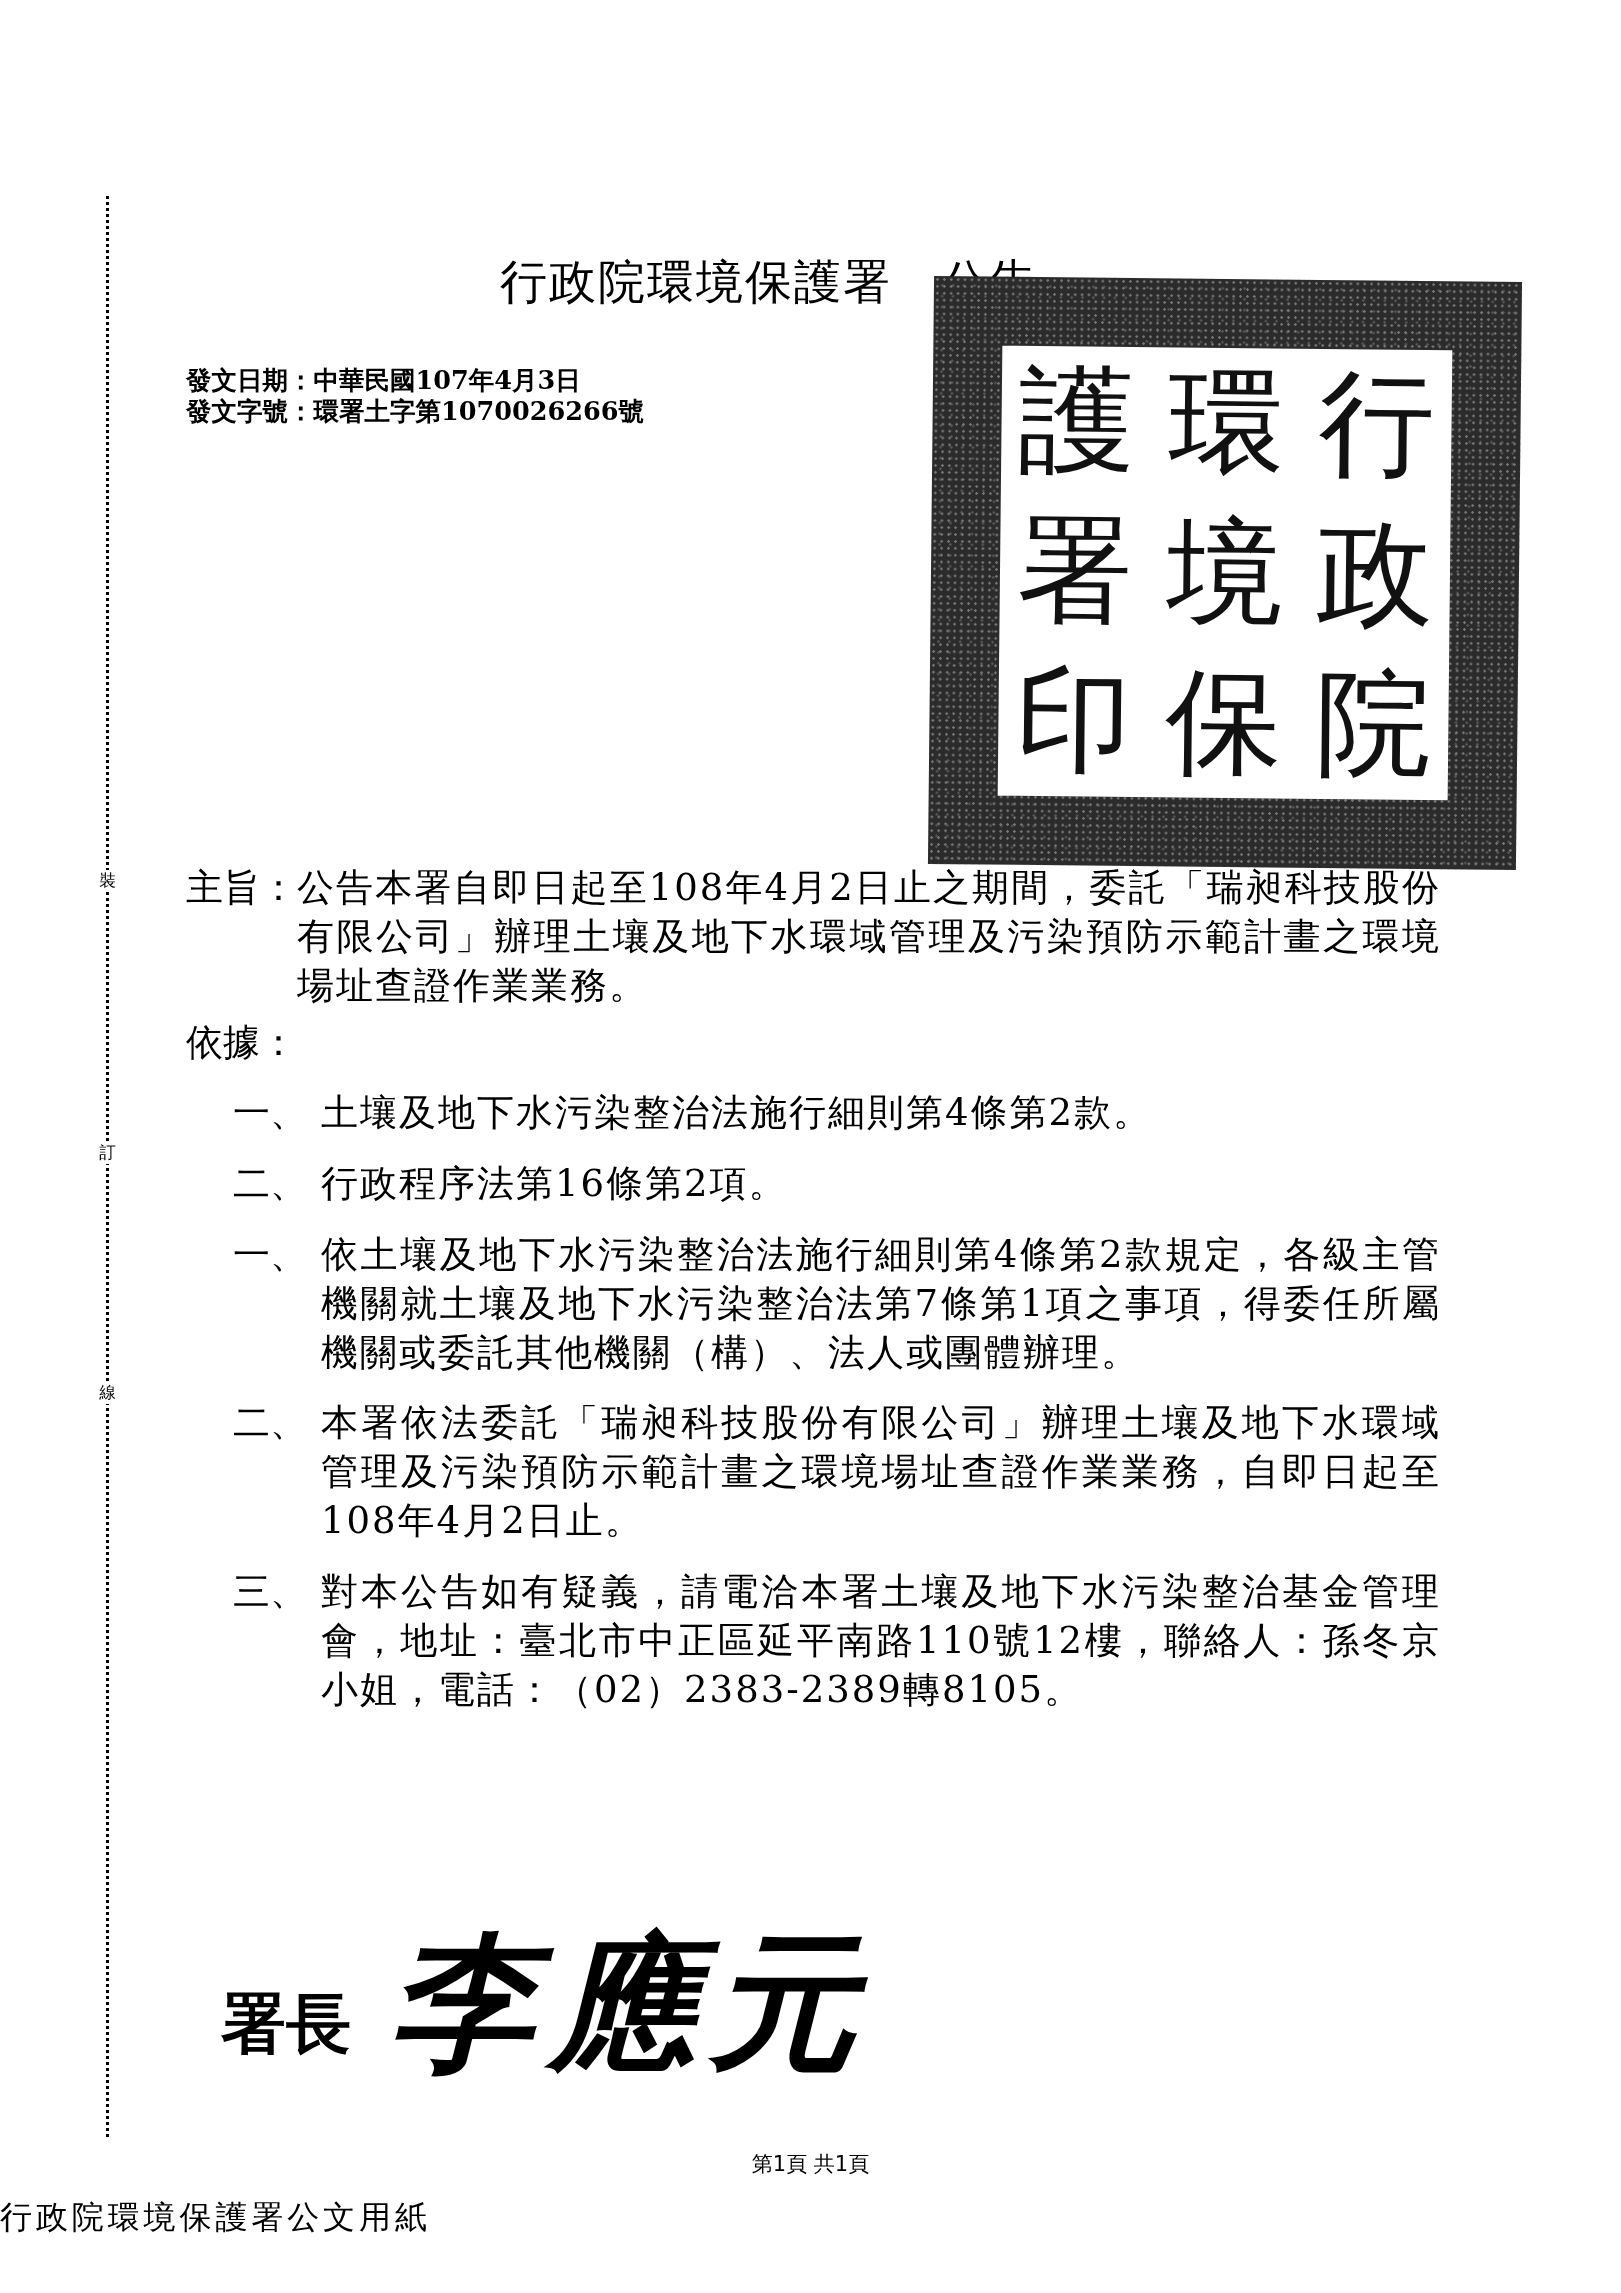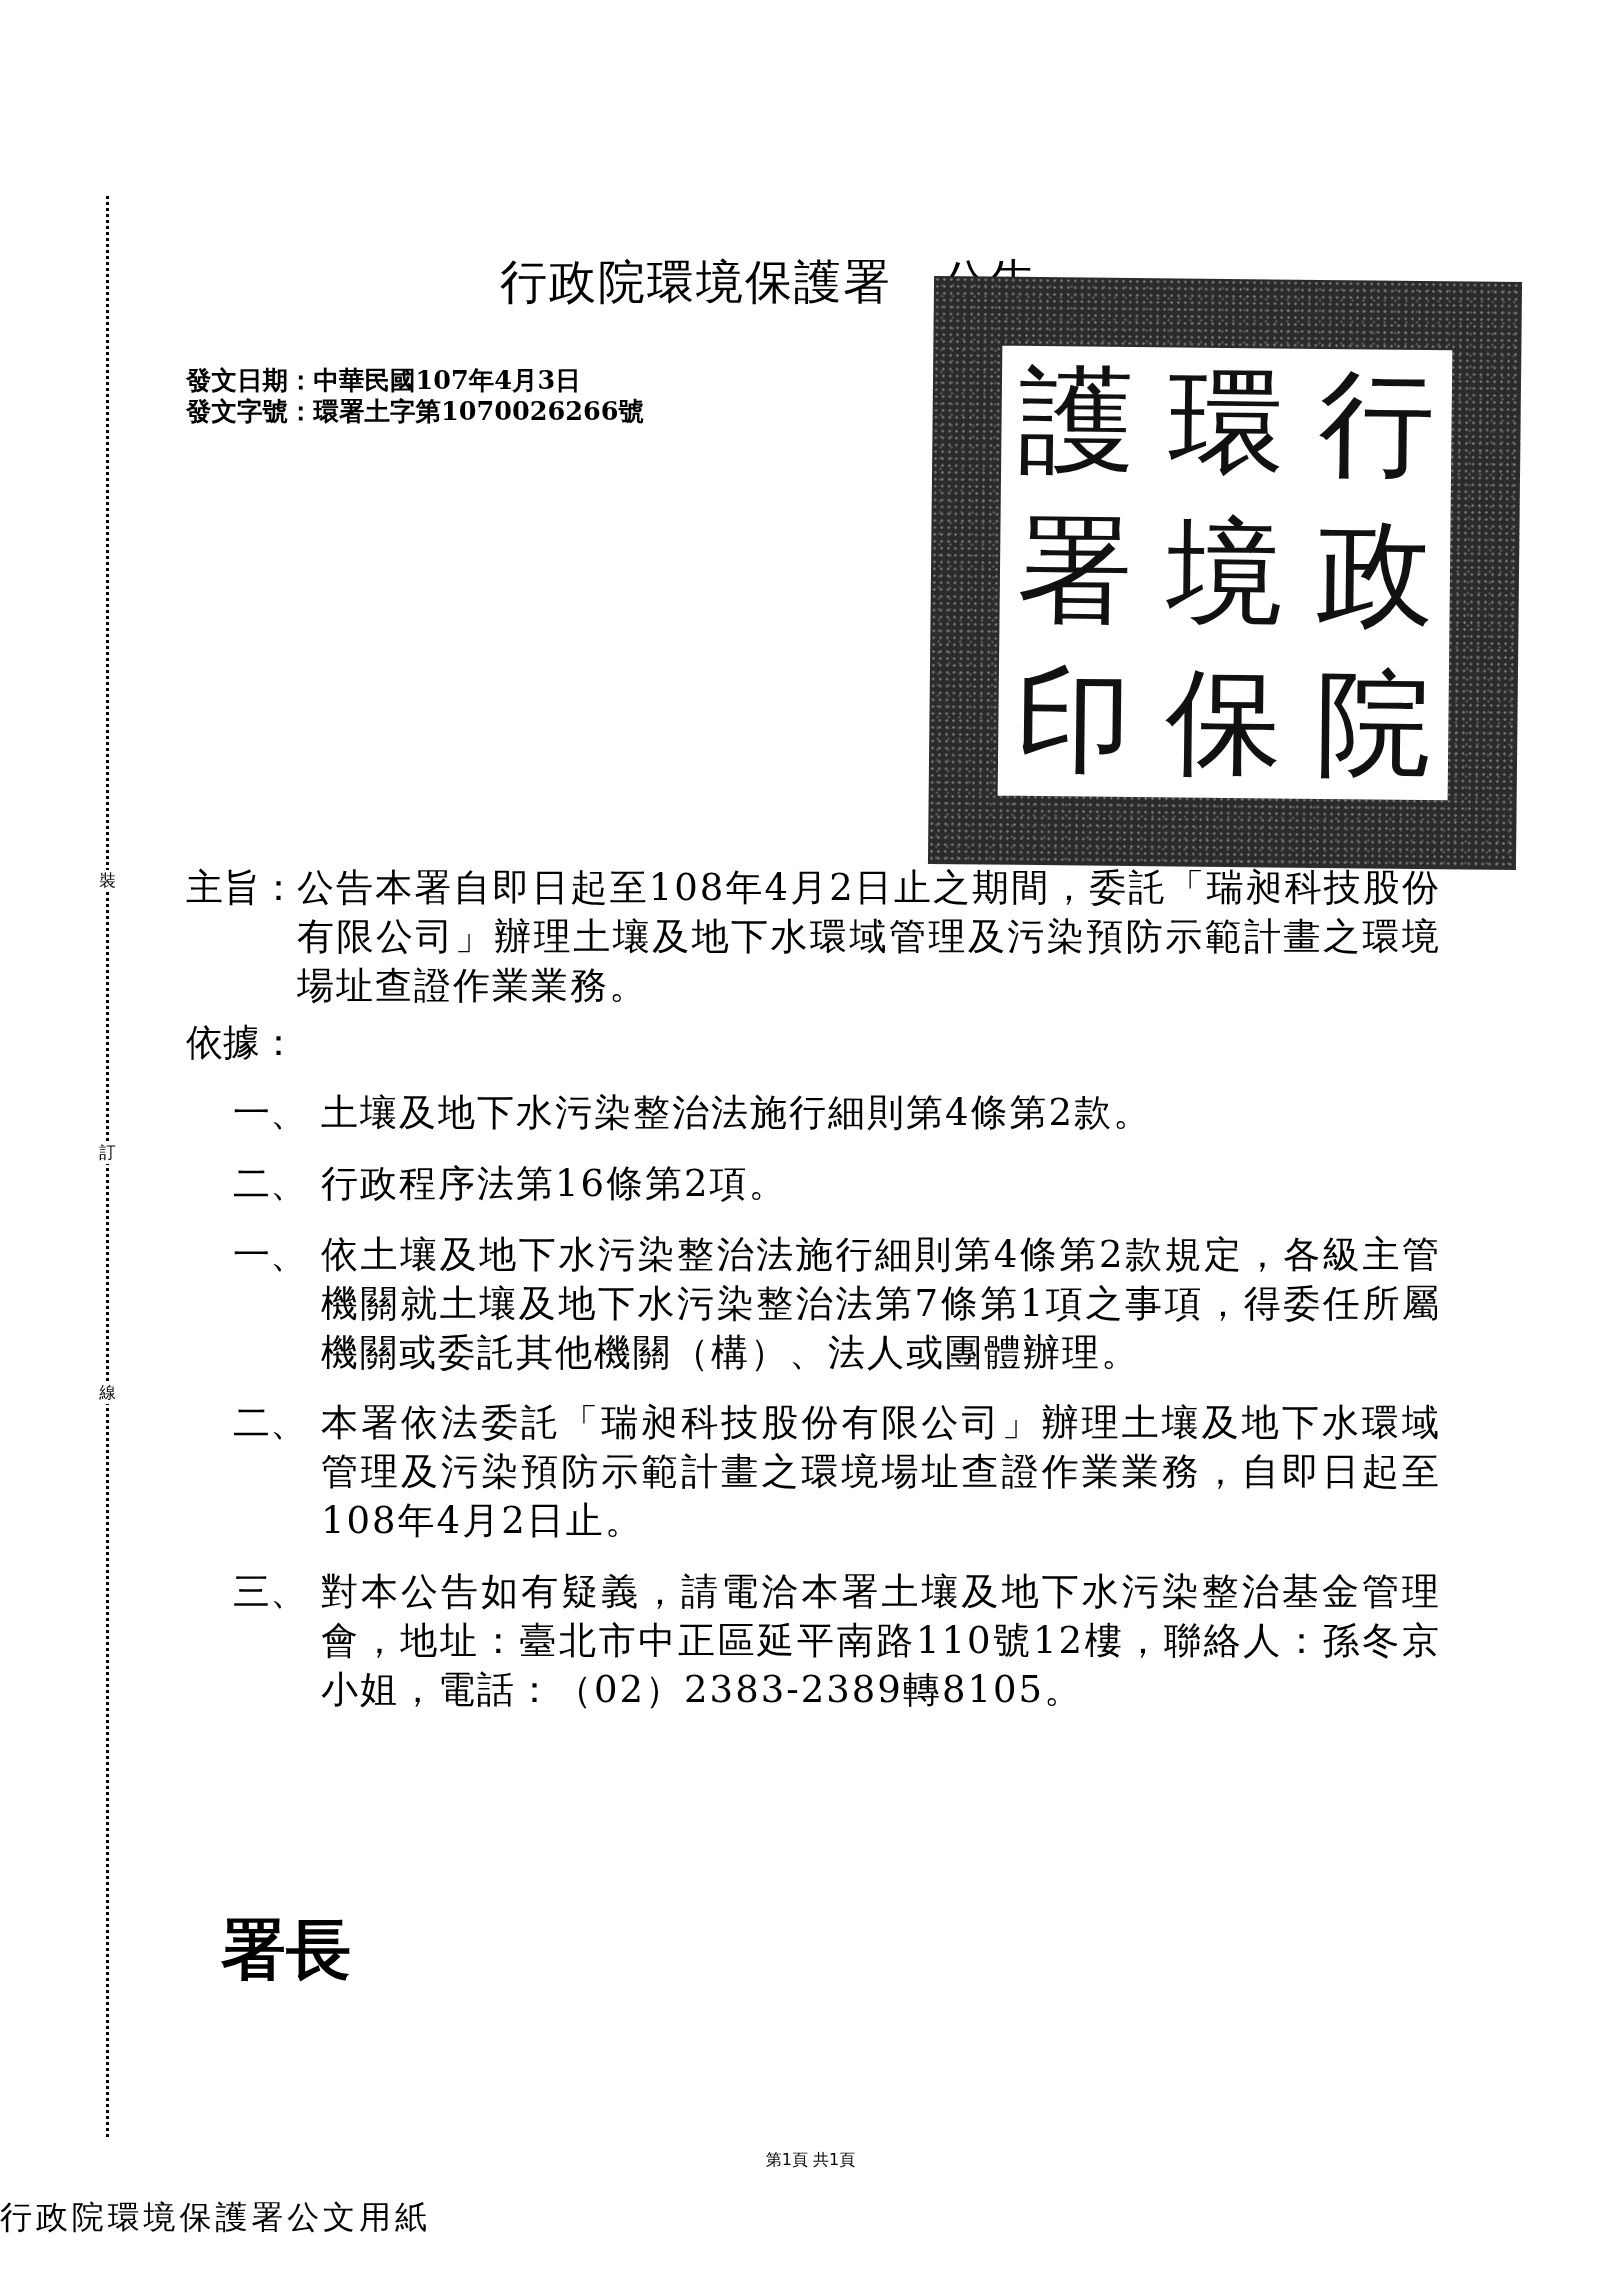--- a/index.html
+++ b/index.html
@@ -24,21 +24,21 @@
   .para { display: flex; line-height: 49px; margin-bottom: 4px; }
   .para .label { white-space: nowrap; }
   .para .text { flex: 1; letter-spacing: 2px; text-align: justify; }
   .heading { line-height: 49px; margin: 7.8px 0 21.6px 0; }
   .item { display: flex; line-height: 49px; margin-bottom: 21.6px; padding-left: 47px; }
   .item .num { width: 88px; flex: none; white-space: nowrap; }
   .item .text { flex: 1; letter-spacing: 2px; text-align: justify; }
   .signature { position: absolute; left: 221px; top: 1906px; display: flex; align-items: flex-end; }
   .sig-title { font-size: 65px; font-weight: bold; font-family: "DejaVu Sans", sans-serif; margin-right: 37px; margin-bottom: 37px; }
   .sig-name { font-size: 147px; font-weight: bold; font-family: "DejaVu Serif", serif; letter-spacing: 13.7px; font-style: italic; }
-  .footer-page { position: absolute; left: 0; width: 1621px; top: 2150px; text-align: center; font-size: 16px;
+  .footer-page { position: absolute; left: 0; width: 1621px; top: 2150px; text-align: center; font-size: 21px;
           font-family: "DejaVu Sans", sans-serif; }
   .footer-paper { position: absolute; left: 0; width: 1621px; top: 2196px; text-align: left; font-size: 32px;
           letter-spacing: 3.9px; font-family: "DejaVu Sans", sans-serif; }
 </style>
 </head>
 <body>
 
 <div class="binding-line"></div>
 <div class="binding-char" style="top:870px">裝</div>
 <div class="binding-char" style="top:1142px">訂</div>
@@ -94,17 +94,18 @@
     <span class="text">本署依法委託「瑞昶科技股份有限公司」辦理土壤及地下水環域管理及污染預防示範計畫之環境場址查證作業業務，自即日起至108年4月2日止。</span>
   </div>
   <div class="item">
     <span class="num">三、</span>
     <span class="text">對本公告如有疑義，請電洽本署土壤及地下水污染整治基金管理會，地址：臺北市中正區延平南路110號12樓，聯絡人：孫冬京小姐，電話：（02）2383-2389轉8105。</span>
   </div>
 </div>
 
 <div class="signature">
   <span class="sig-title">署長</span>
+  <span class="sig-name">李應元</span>
 </div>
 
 <div class="footer-page">第1頁 共1頁</div>
 <div class="footer-paper">行政院環境保護署公文用紙</div>
 
 
 </body></html>

